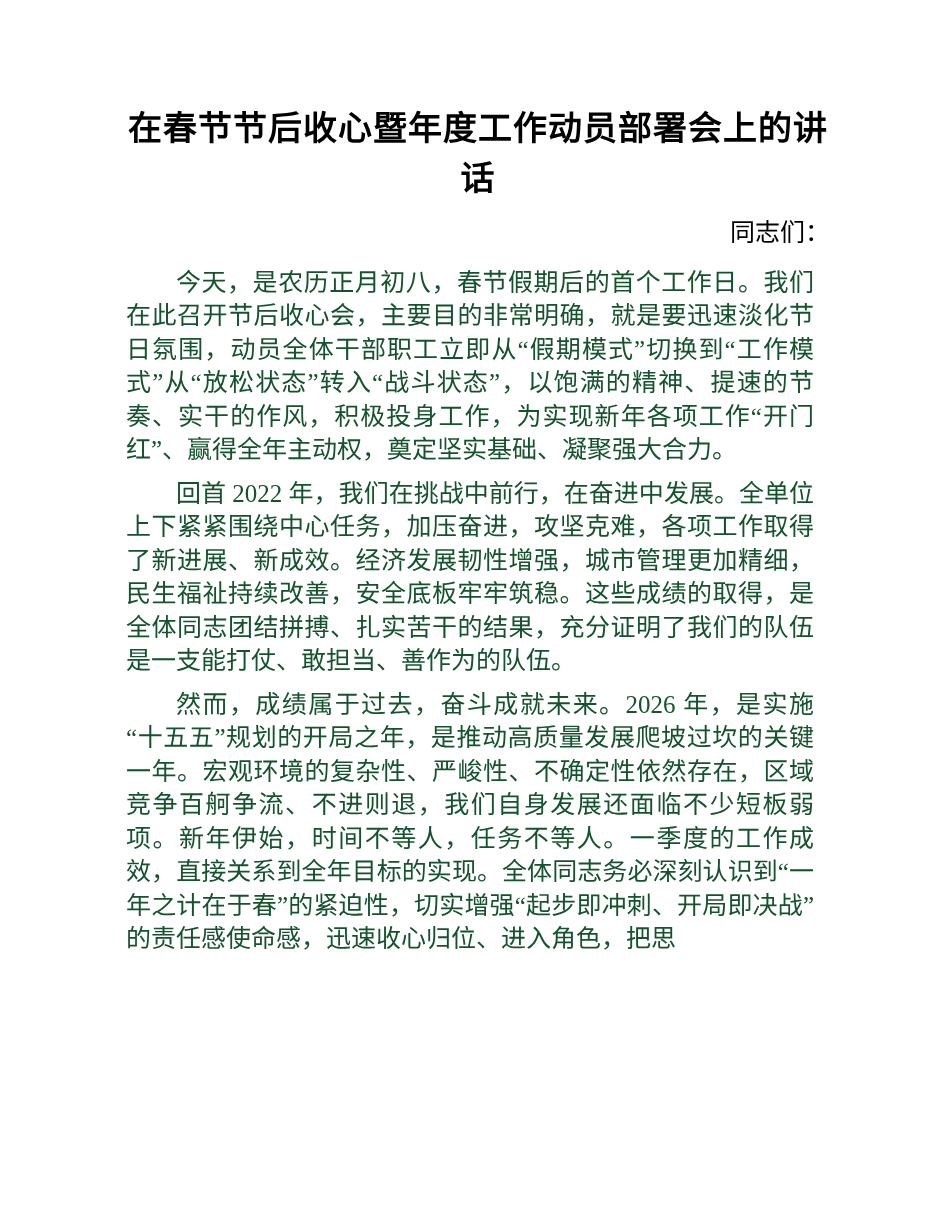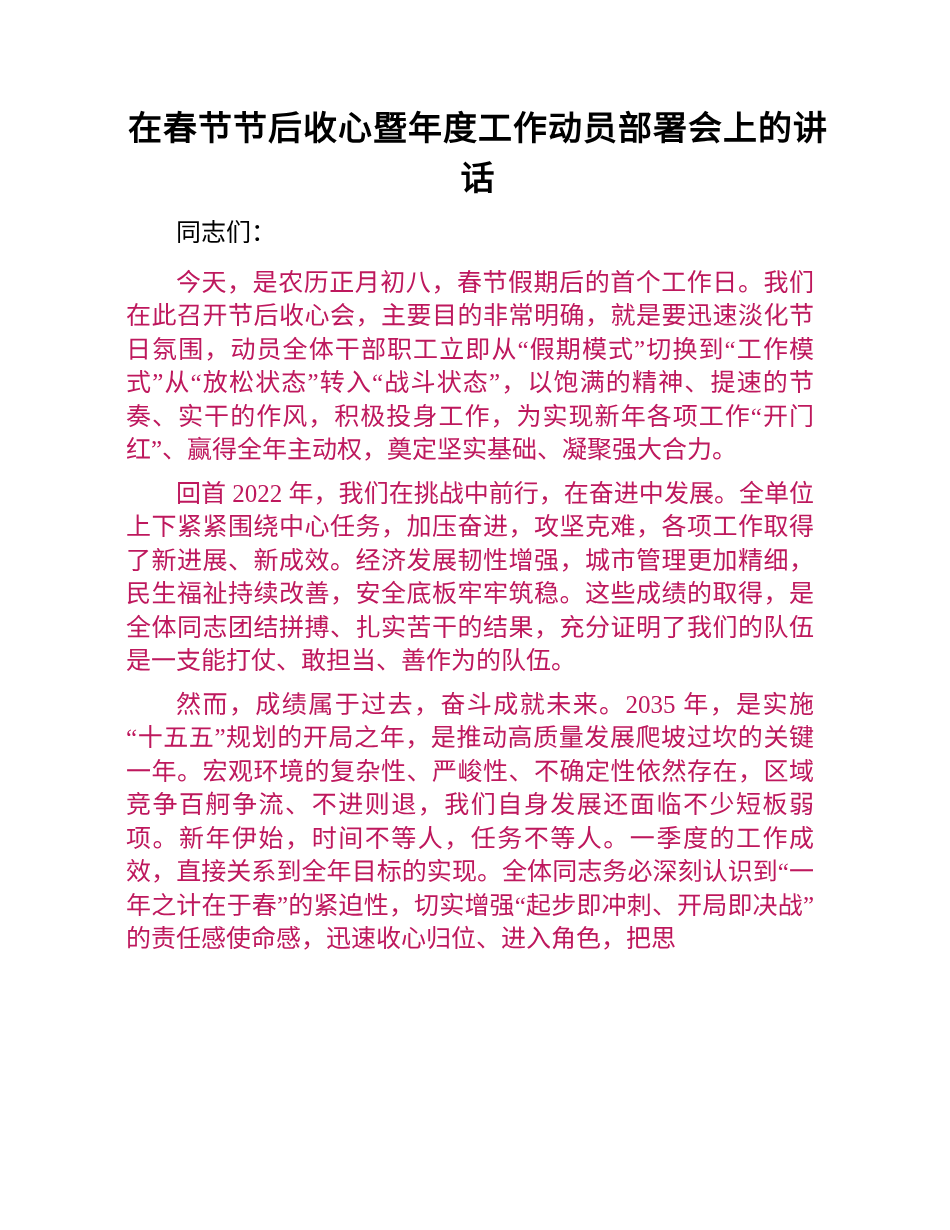--- a/index.html
+++ b/index.html
@@ -30,42 +30,43 @@
     text-align: center;
     letter-spacing: 1px;
     color: #000000;
   }
   .salutation {
     margin: 12px 0 16px 0;
     font-size: 25px;
     line-height: 33.5px;
     text-indent: 2em;
     color: #000000;
+    text-align: right;
   }
   .para {
     margin: 0 16px 10px 0;
     font-size: 25px;
     line-height: 33.5px;
     text-indent: 2em;
     text-align: justify;
     text-justify: inter-ideograph;
-    color: #be185d;
+    color: #14532d;
     word-break: break-all;
   }
   .para:last-child {
     margin-bottom: 0;
   }
 </style>
 </head>
 <body>
 
 <div class="page">
   <h1 class="doc-title">在春节节后收心暨年度工作动员部署会上的讲话</h1>
 
   <p class="salutation">同志们：</p>
 
   <p class="para">今天，是农历正月初八，春节假期后的首个工作日。我们在此召开节后收心会，主要目的非常明确，就是要迅速淡化节日氛围，动员全体干部职工立即从“假期模式”切换到“工作模式”从“放松状态”转入“战斗状态”，以饱满的精神、提速的节奏、实干的作风，积极投身工作，为实现新年各项工作“开门红”、赢得全年主动权，奠定坚实基础、凝聚强大合力。</p>
 
 
   <p class="para">回首 2022 年，我们在挑战中前行，在奋进中发展。全单位上下紧紧围绕中心任务，加压奋进，攻坚克难，各项工作取得了新进展、新成效。经济发展韧性增强，城市管理更加精细，民生福祉持续改善，安全底板牢牢筑稳。这些成绩的取得，是全体同志团结拼搏、扎实苦干的结果，充分证明了我们的队伍是一支能打仗、敢担当、善作为的队伍。</p>
 
-  <p class="para">然而，成绩属于过去，奋斗成就未来。2035 年，是实施“十五五”规划的开局之年，是推动高质量发展爬坡过坎的关键一年。宏观环境的复杂性、严峻性、不确定性依然存在，区域竞争百舸争流、不进则退，我们自身发展还面临不少短板弱项。新年伊始，时间不等人，任务不等人。一季度的工作成效，直接关系到全年目标的实现。全体同志务必深刻认识到“一年之计在于春”的紧迫性，切实增强“起步即冲刺、开局即决战”的责任感使命感，迅速收心归位、进入角色，把思</p>
+  <p class="para">然而，成绩属于过去，奋斗成就未来。2026 年，是实施“十五五”规划的开局之年，是推动高质量发展爬坡过坎的关键一年。宏观环境的复杂性、严峻性、不确定性依然存在，区域竞争百舸争流、不进则退，我们自身发展还面临不少短板弱项。新年伊始，时间不等人，任务不等人。一季度的工作成效，直接关系到全年目标的实现。全体同志务必深刻认识到“一年之计在于春”的紧迫性，切实增强“起步即冲刺、开局即决战”的责任感使命感，迅速收心归位、进入角色，把思</p>
 </div>
 
 </body></html>

